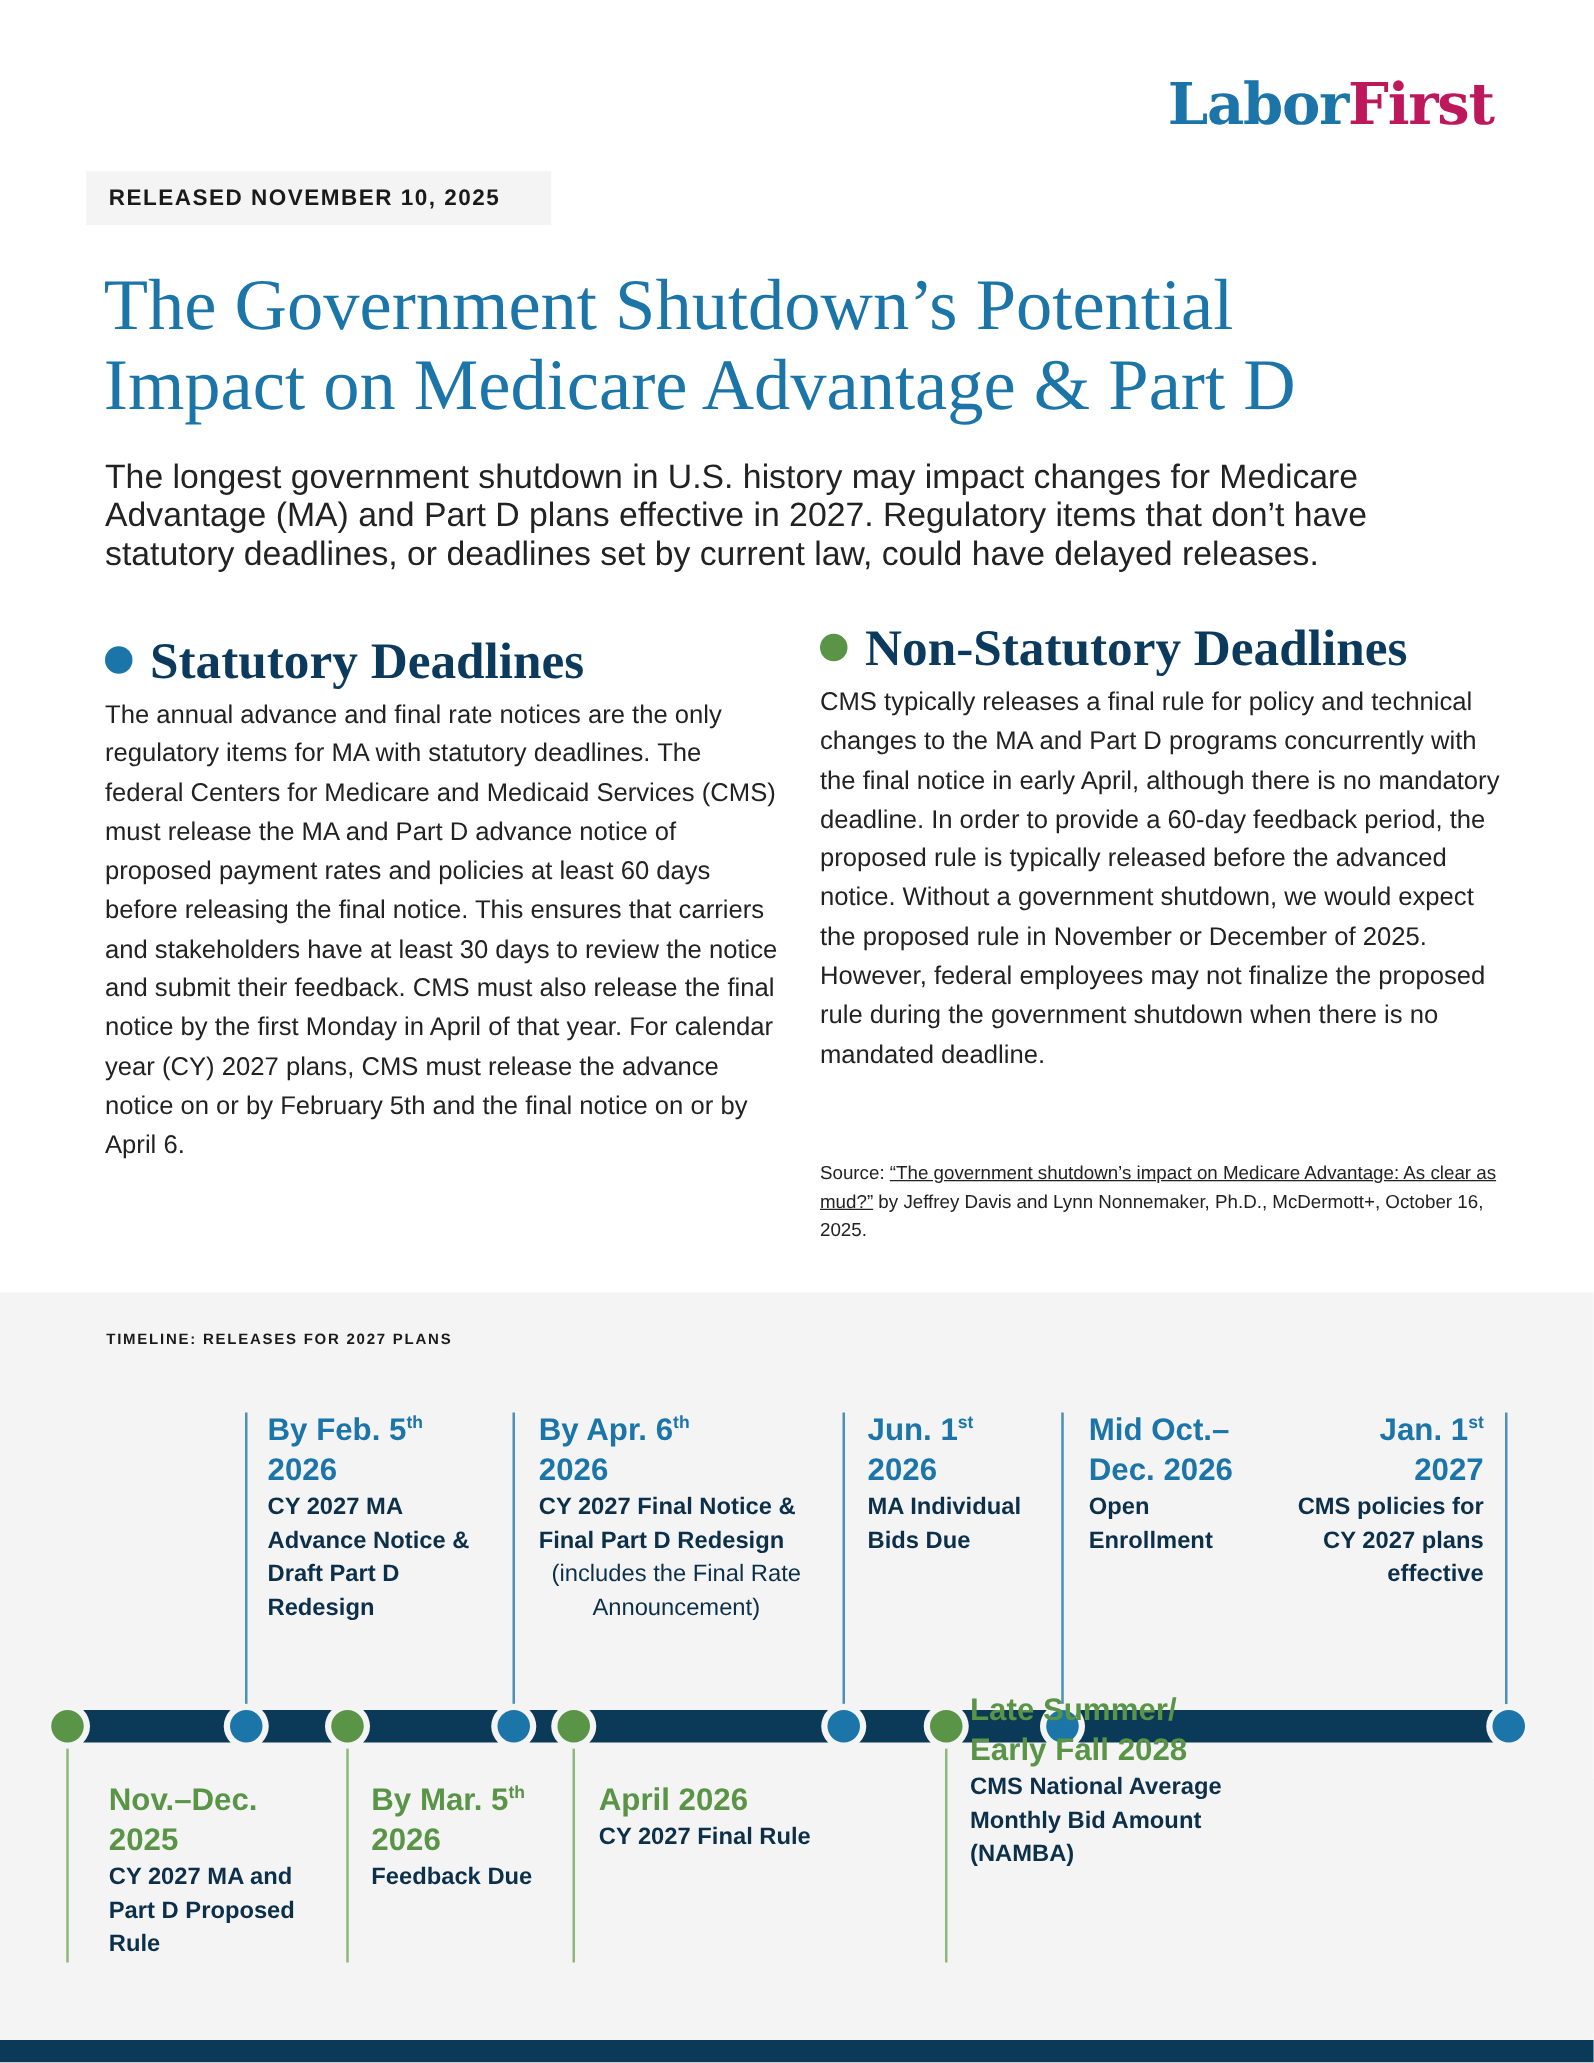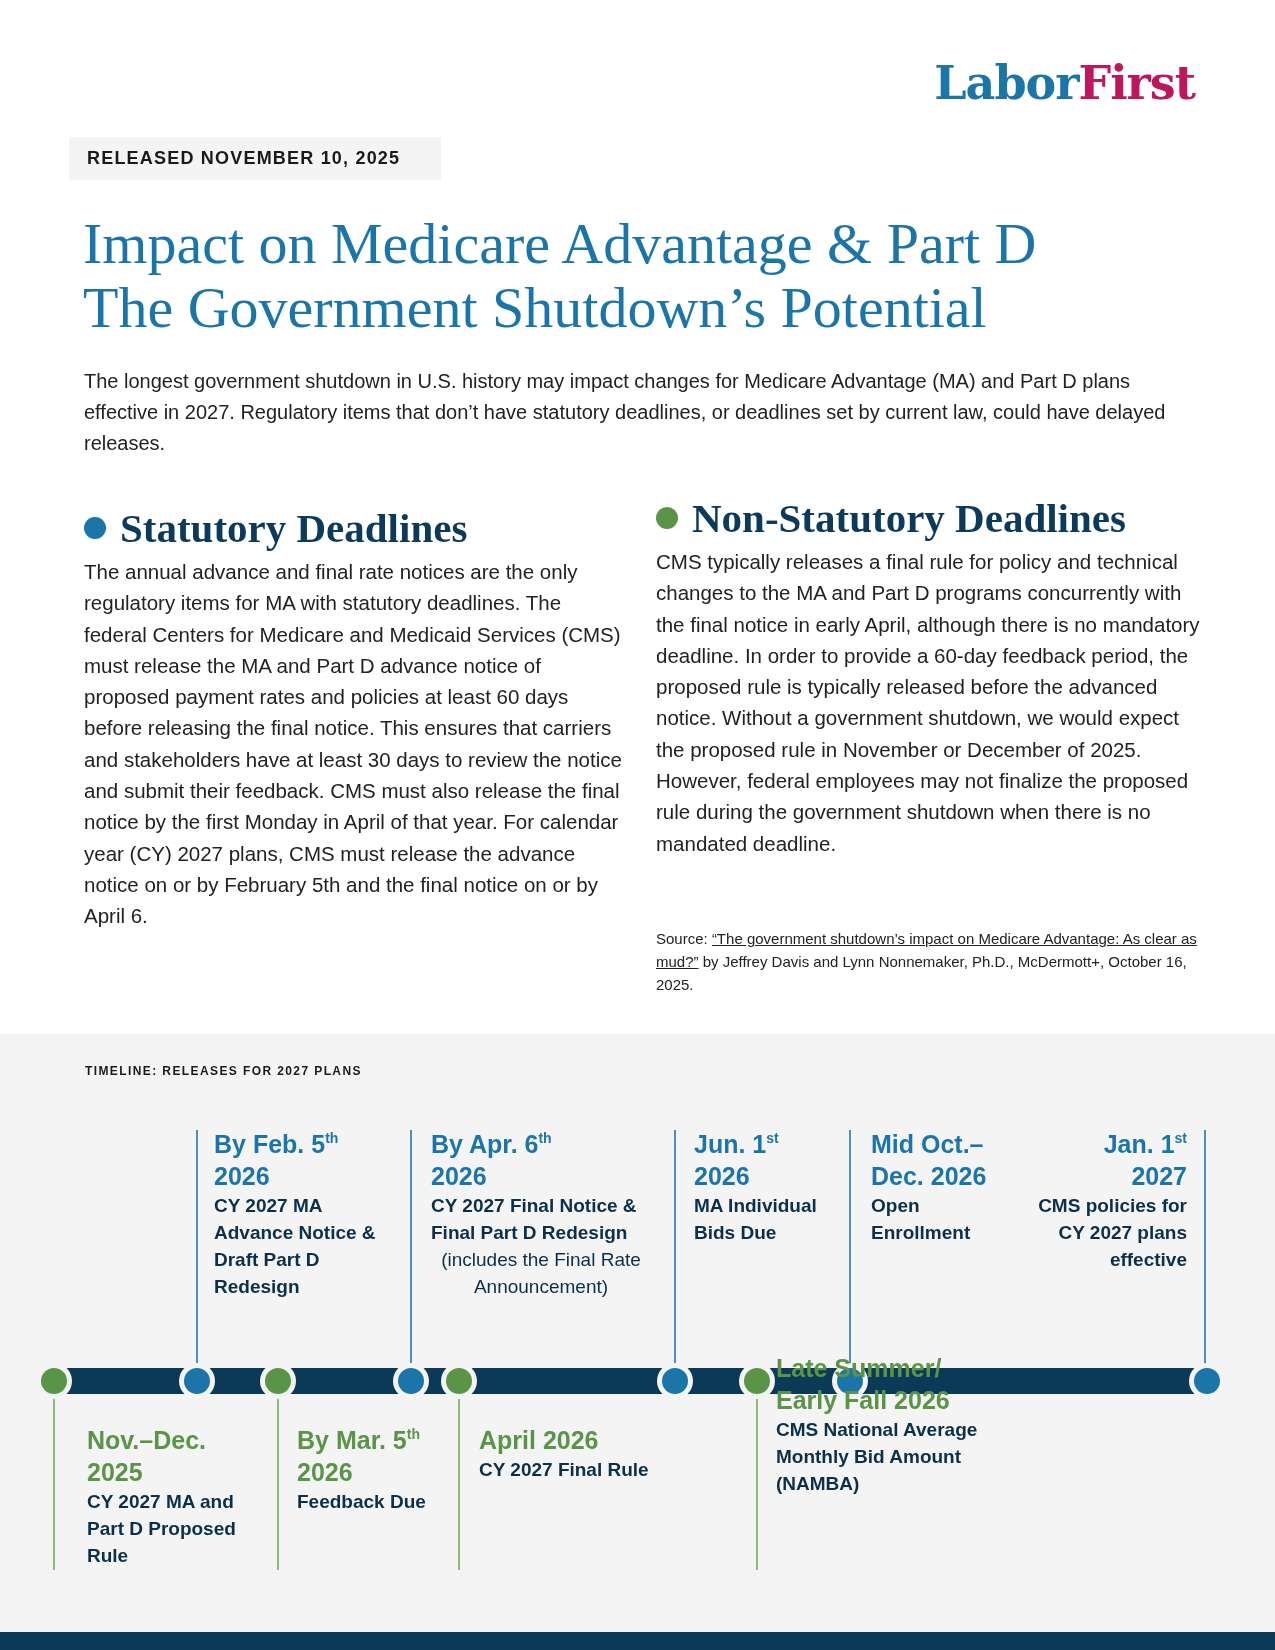--- a/index.html
+++ b/index.html
@@ -7,21 +7,21 @@
   body { position: relative; font-family: "Liberation Sans", sans-serif; color: #1e1e1e; }
 
   .logo { position: absolute; right: 80px; top: 56px; font-family: "DejaVu Serif", serif; font-size: 46px; font-weight: bold; letter-spacing: -1px; }
   .logo .labor { color: #1b75a8; }
   .logo .first { color: #be185d; }
 
   .released { position: absolute; left: 69px; top: 137px; width: 372px; height: 43px; background: #f4f4f4; padding-left: 18px; line-height: 43px; font-size: 18px; font-weight: bold; letter-spacing: 1.2px; color: #1a1a1a; }
 
   .title { position: absolute; left: 83px; top: 212px; width: 1000px; font-family: "Liberation Serif", serif; font-size: 58px; line-height: 64px; color: #1b75a8; font-weight: normal; }
 
-  .intro { position: absolute; left: 84px; top: 366px; width: 1100px; font-size: 20px; line-height: 31px; color: #222; }
+  .intro { position: absolute; left: 84px; top: 366px; width: 1100px; font-size: 27px; line-height: 31px; color: #222; }
 
   .col { position: absolute; top: 492px; width: 540px; }
   .col.left { left: 84px; margin-top: 10px; }
   .col.right { left: 656px; width: 545px; }
   .col-head { display: flex; align-items: center; font-family: "Liberation Serif", serif; font-size: 41px; color: #0c3a5c; height: 52px; }
   .dot { display: inline-block; width: 22px; height: 22px; border-radius: 50%; margin-right: 14px; flex: none; }
   .dot.blue { background: #1b75a8; }
   .dot.green { background: #5a9446; }
   .col-body { margin-top: 2px; font-size: 20.5px; line-height: 31.3px; color: #222; }
 
@@ -56,22 +56,22 @@
 </head>
 <body>
 
 <div class="logo">
   <span class="labor">Labor</span><span class="first">First</span>
 </div>
 
 <div class="released">RELEASED NOVEMBER 10, 2025</div>
 
 <h1 class="title">
+  <div>The Government Shutdown’s Potential</div>
   <div>Impact on Medicare Advantage &amp; Part D</div>
-  <div>The Government Shutdown’s Potential</div>
 </h1>
 
 <p class="intro">The longest government shutdown in U.S. history may impact changes for Medicare Advantage (MA) and Part D plans effective in 2027. Regulatory items that don’t have statutory deadlines, or deadlines set by current law, could have delayed releases.</p>
 
 <section class="col left">
   <h2 class="col-head">
     <span class="dot blue"></span>
     <span>Statutory Deadlines</span>
   </h2>
   <p class="col-body">The annual advance and final rate notices are the only regulatory items for MA with statutory deadlines. The federal Centers for Medicare and Medicaid Services (CMS) must release the MA and Part D advance notice of proposed payment rates and policies at least 60 days before releasing the final notice. This ensures that carriers and stakeholders have at least 30 days to review the notice and submit their feedback. CMS must also release the final notice by the first Monday in April of that year. For calendar year (CY) 2027 plans, CMS must release the advance notice on or by February 5th and the final notice on or by April 6.</p>
@@ -159,17 +159,17 @@
 </div>
 <div class="event green" style="left:297px; top:1424px; width:160px;">
   <div class="date"><span>By Mar. 5</span><sup>th</sup><br><span>2026</span></div>
   <div class="desc">Feedback Due</div>
 </div>
 <div class="event green" style="left:479px; top:1424px; width:180px;">
   <div class="date">April 2026</div>
   <div class="desc">CY 2027 Final Rule</div>
 </div>
 <div class="event green" style="left:776px; top:1352px; width:220px;">
-  <div class="date"><span>Late Summer/</span><br><span>Early Fall 2026</span></div>
+  <div class="date"><span>Late Summer/</span><br><span>Early Fall 2028</span></div>
   <div class="desc">CMS National Average Monthly Bid Amount (NAMBA)</div>
 </div>
 
 <div class="footer-bar"></div>
 
 </body></html>

